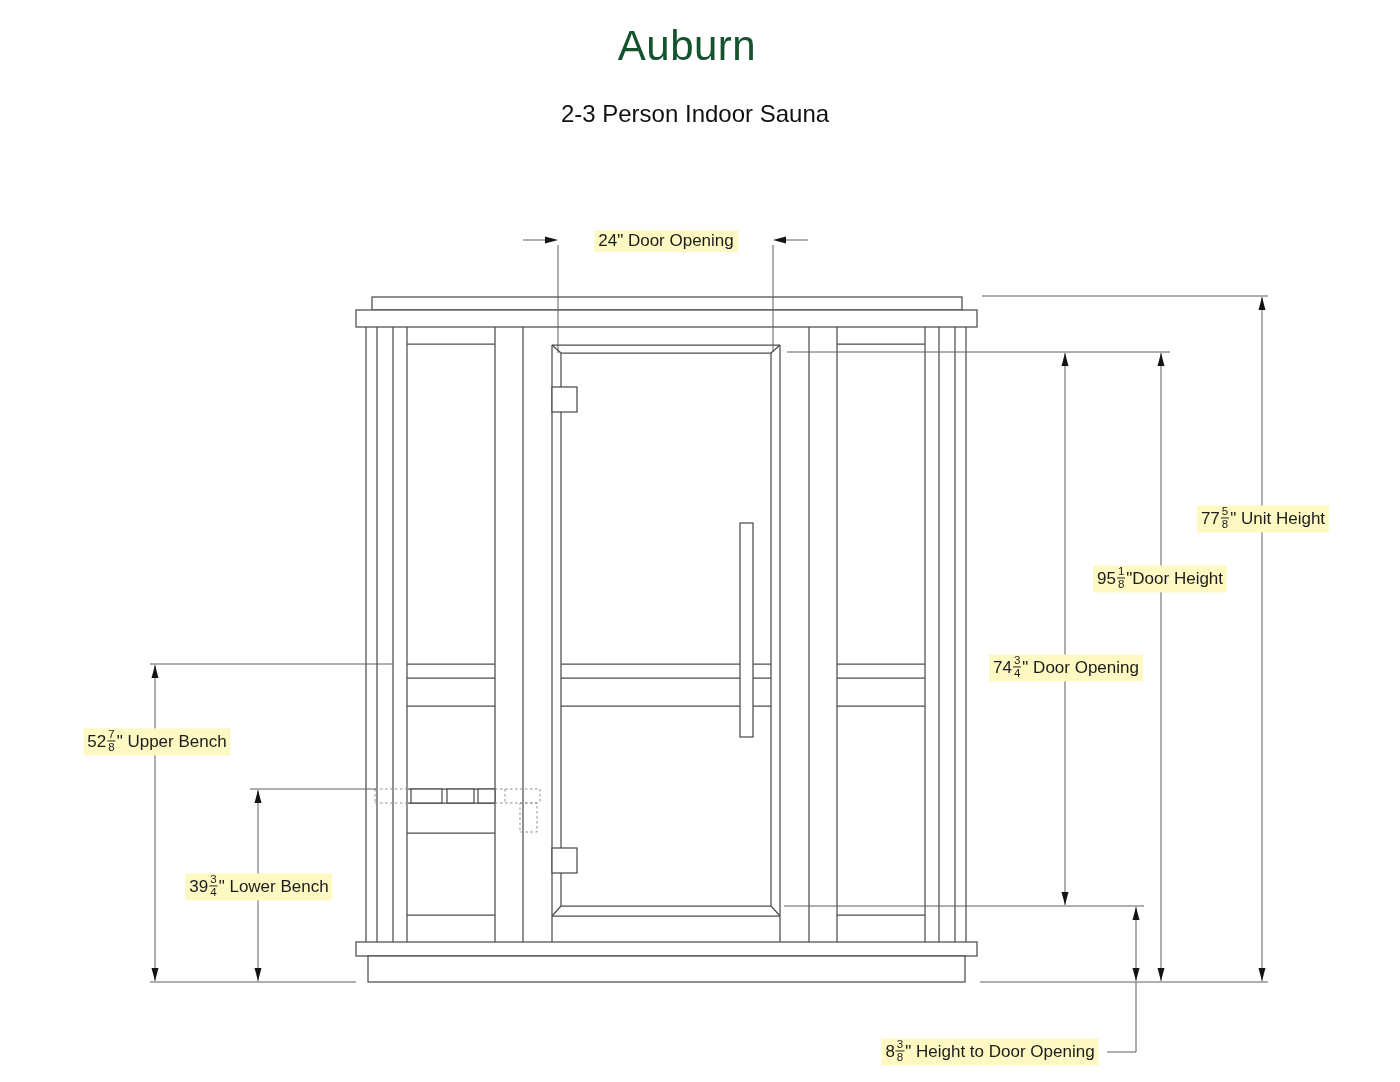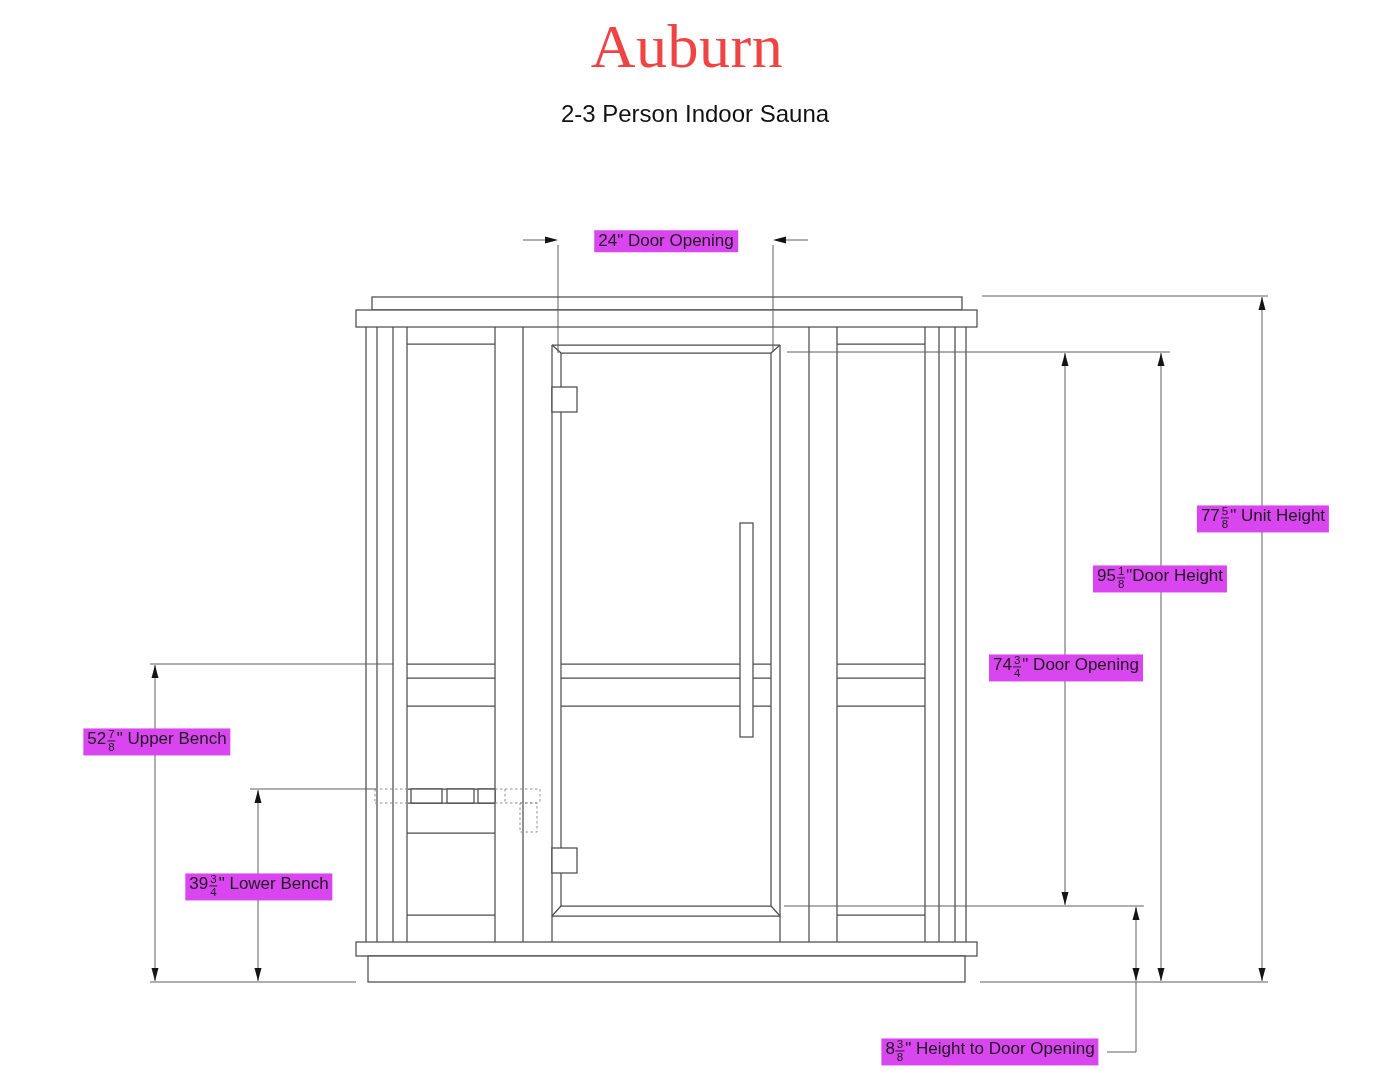--- a/index.html
+++ b/index.html
@@ -2,37 +2,37 @@
 <html><head>
 <meta charset="utf-8">
 <style>
   html,body{margin:0;padding:0;background:#ffffff;}
   body{
     width:1400px;height:1082px;position:relative;overflow:hidden;
     font-family:"Liberation Sans","DejaVu Sans",sans-serif;color:#1c1c1c;
   }
   .title{
     position:absolute;transform:translate(-50%,-50%);
-    font-size:62px;letter-spacing:0.5px;white-space:nowrap;color:#ef4444;font-family:Liberation Serif, serif;
+    font-size:42px;letter-spacing:0.5px;white-space:nowrap;color:#14532d;
   }
   .subtitle{
     position:absolute;transform:translate(-50%,-50%);
     font-size:24px;white-space:nowrap;color:#111;
   }
   svg{position:absolute;left:0;top:0;}
   .struct{stroke:#4d4d4d;stroke-width:1.25;fill:none;}
   .structfill{stroke:#4d4d4d;stroke-width:1.25;fill:#ffffff;}
   .hidden-line{stroke:#8f8f8f;stroke-width:1;fill:none;stroke-dasharray:2.5 2.5;}
   .hidden-fill{stroke:#8f8f8f;stroke-width:1;fill:none;stroke-dasharray:2.5 2.5;}
   .dim{stroke:#5e5e5e;stroke-width:1;fill:none;}
   .arrow{fill:#141414;stroke:none;}
   .dim-label{
     position:absolute;transform:translate(-50%,-50%);
-    display:inline-flex;align-items:flex-start;white-space:nowrap;
-    font-size:17px;line-height:1.15;background:#d946ef;padding:1px 4px;color:#1c1c1c;
+    display:inline-flex;align-items:center;white-space:nowrap;
+    font-size:17px;line-height:1.15;background:#fef9c3;padding:1px 4px;color:#1c1c1c;
   }
   .frac{
     display:inline-flex;flex-direction:column;align-items:center;
     font-size:11.5px;line-height:1.05;margin:0 1px;transform:translateY(-1px);
   }
   .frac .num{border-bottom:1px solid #222;padding:0 1px;}
   .frac .den{padding:0 1px;}
 </style>
 </head>
 <body>

